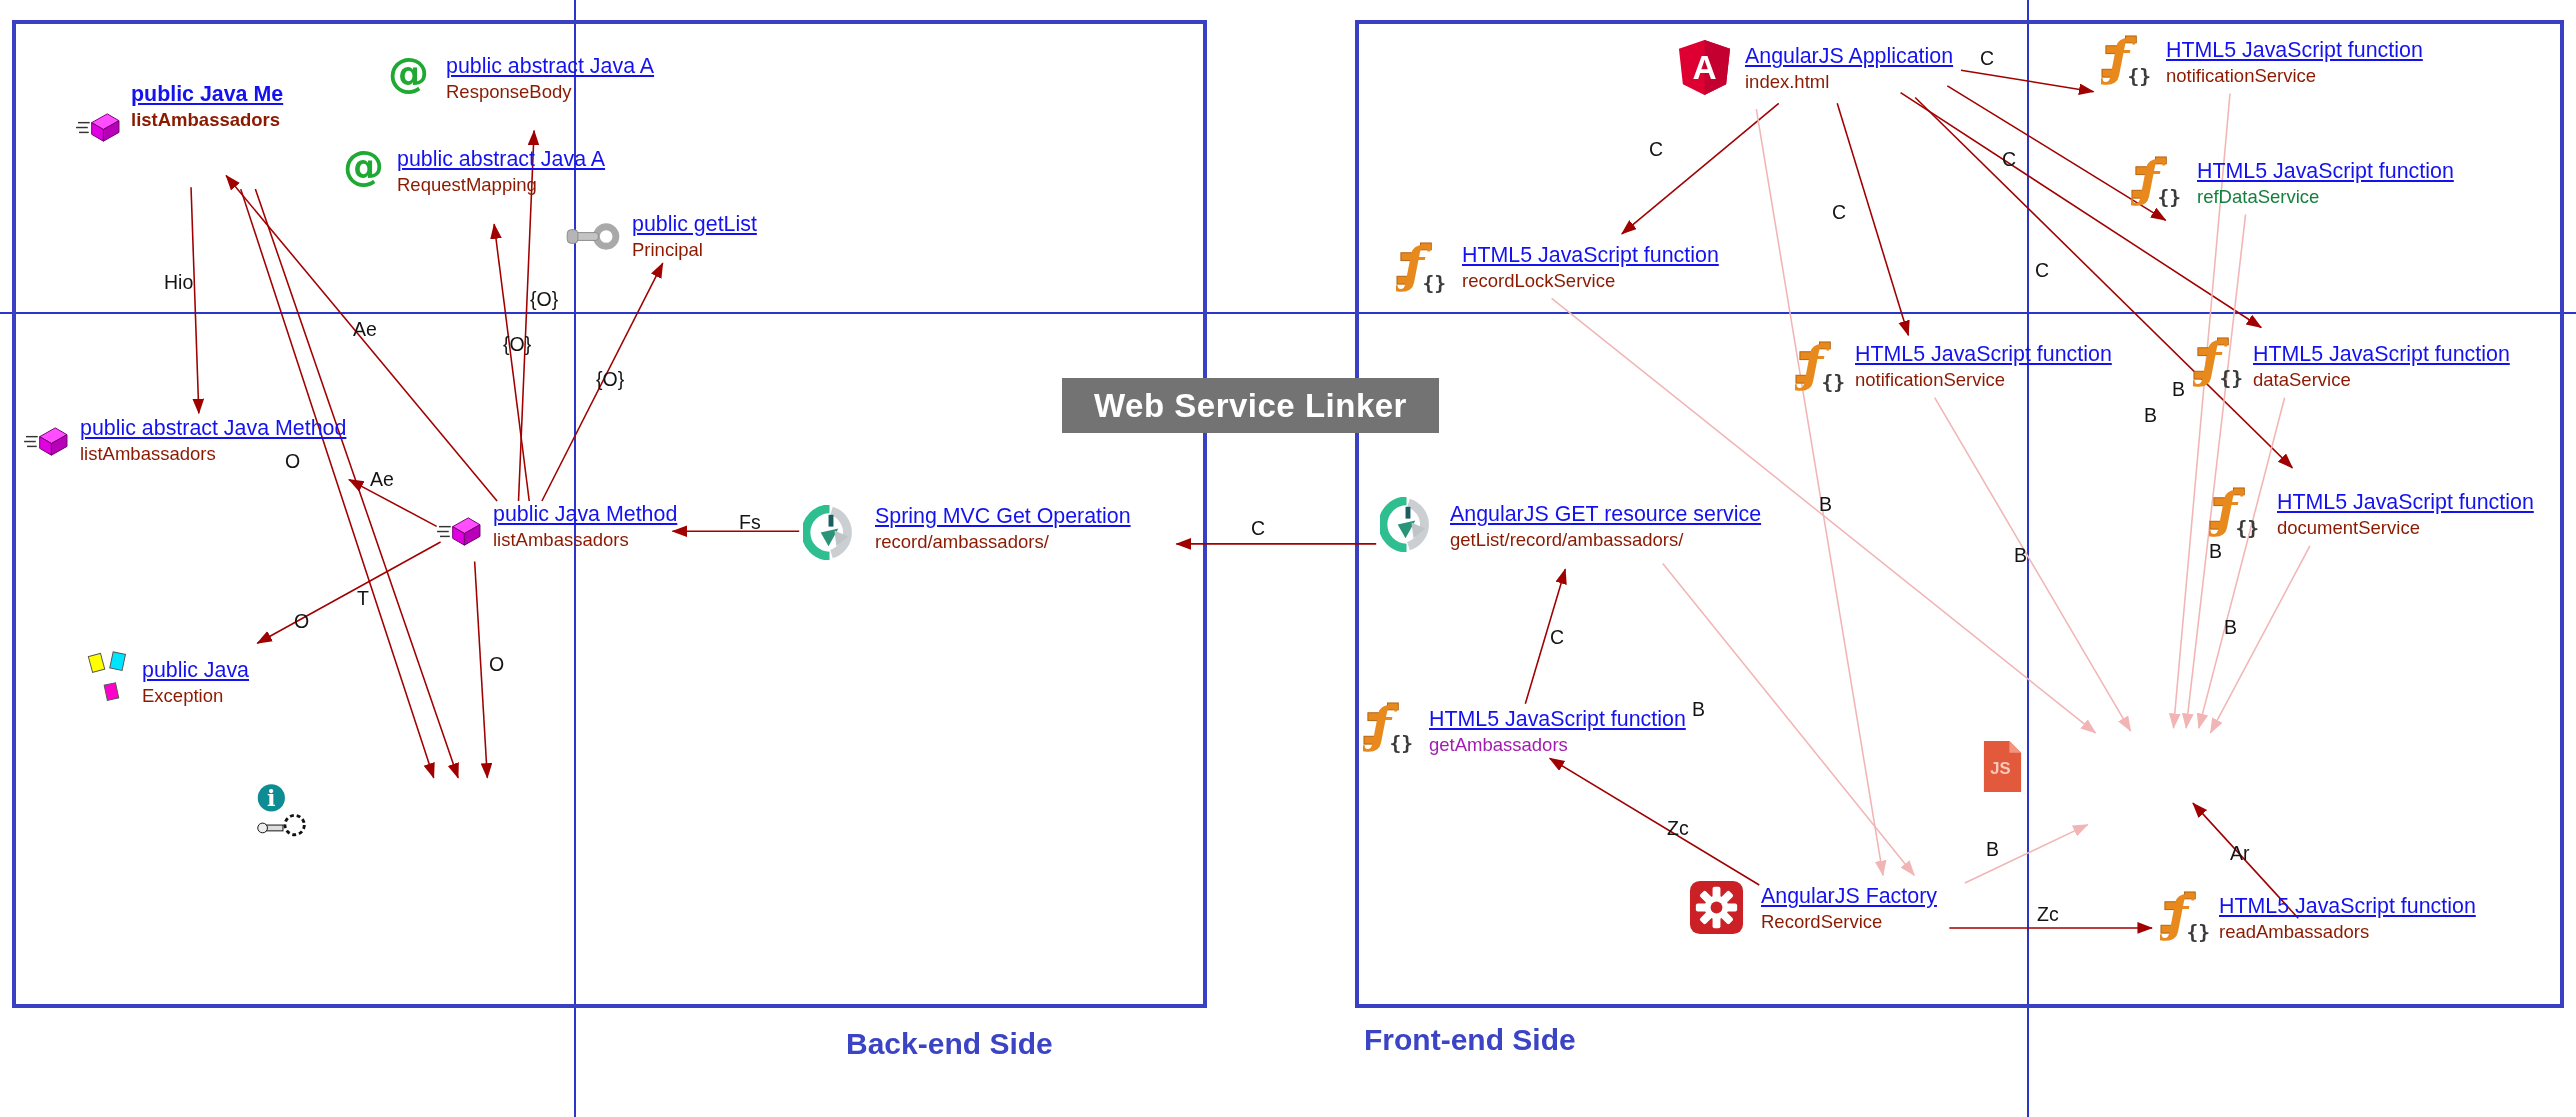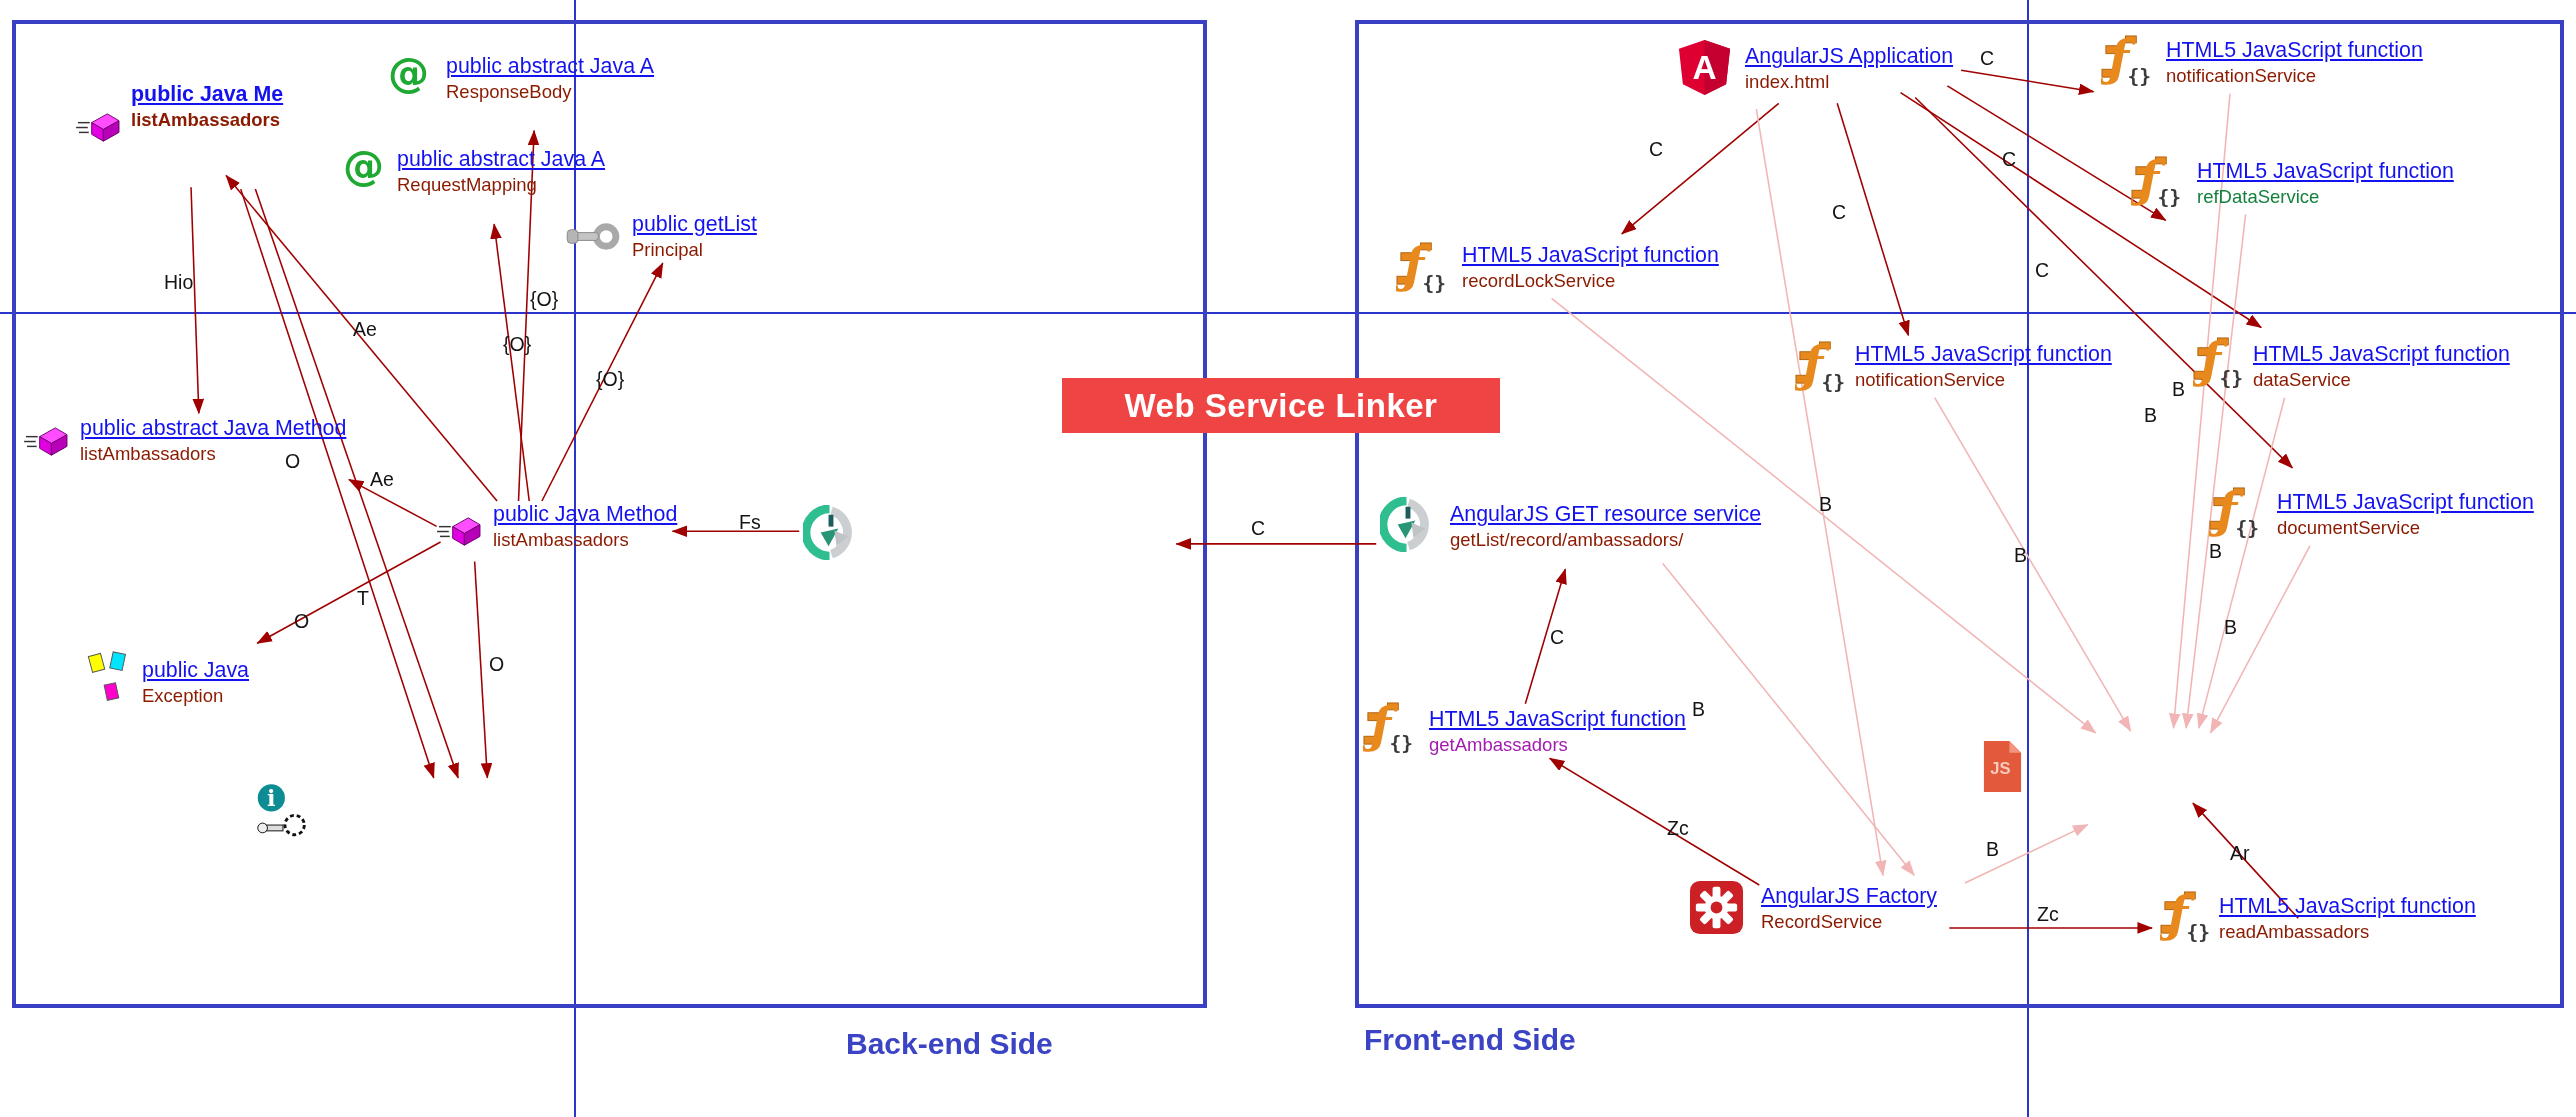--- a/index.html
+++ b/index.html
@@ -21,21 +21,21 @@
   .banner{
     position:absolute;z-index:5;display:flex;align-items:center;justify-content:center;
     font-size:33px;font-weight:bold;color:#fff;letter-spacing:0.5px;
   }
   .region-label{position:absolute;z-index:5;font-size:30px;font-weight:bold;color:#3A44C4;white-space:nowrap;}
 </style>
 </head>
 <body>
 
 <div id="canvas">
-  <div class="banner" id="banner" style="left: 1062px; top: 378px; width: 438px; height: 55px; background: #ef4444; color: rgb(255, 255, 255);">Web Service Linker</div>
+  <div class="banner" id="banner" style="left: 1062px; top: 378px; width: 377px; height: 55px; background: #737373; color: rgb(255, 255, 255);">Web Service Linker</div>
 <div class="gridline v" style="background: rgb(43, 52, 203); left: 574px;"></div>
     <div class="gridline v" style="background: rgb(43, 52, 203); left: 2027px;"></div>
     <div class="gridline h" style="background: rgb(43, 52, 203); top: 312px;"></div>
     <div class="region-box" style="border-color: rgb(58, 64, 196); left: 11.7px; top: 19.5px; width: 1195px; height: 988px;"></div>
     <div class="region-label" style="color: rgb(58, 68, 196); left: 846px; top: 1027px;">Back-end Side</div>
     <div class="region-box" style="border-color: rgb(58, 64, 196); left: 1355px; top: 19.5px; width: 1209px; height: 988px;"></div>
     <div class="region-label" style="color: rgb(58, 68, 196); left: 1364px; top: 1023px;">Front-end Side</div>
     <svg width="2576" height="1118" id="edge-layer" viewBox="0 0 2643 1147">
       <defs>
         <marker id="ah-dark" markerWidth="18" markerHeight="14" refX="15" refY="6" orient="auto" markerUnits="userSpaceOnUse">
@@ -187,20 +187,24 @@
         <rect x="12" y="44" width="22" height="6" fill="#ddd" stroke="#111"></rect>
         <circle cx="13" cy="47" r="5" fill="#eee" stroke="#111"></circle>
       </svg></div>
     <div class="node-icon" style="left: 803px; top: 505px;"><svg width="55" height="55" viewBox="0 0 56 56">
         <path d="M27 4 A24 24 0 0 0 27 52" fill="none" stroke="#2FBE90" stroke-width="9"></path>
         <path d="M29 6 A23 23 0 0 1 29 50" fill="none" stroke="#CBCFD2" stroke-width="9"></path>
         <polygon points="18,28 36,24 26,42" fill="#2A9478"></polygon>
         <polygon points="32,26 46,32 34,42" fill="#C0C4C7"></polygon>
         <rect x="26" y="10" width="5" height="12" fill="#1B5E60"></rect>
       </svg></div>
+    <div class="node-text" style="left: 875px; top: 503px;">
+      <div class="node-title" style="color: rgb(20, 18, 238);">Spring MVC Get Operation</div>
+      <div class="node-sub" style="color: rgb(139, 26, 0);">record/ambassadors/</div>
+    </div>
     <div class="node-icon" style="left: 1676px; top: 39px;"><svg width="57" height="57" viewBox="0 0 58 58">
         <polygon points="29,1 55,10 51,46 29,57 7,46 3,10" fill="#DD0031"></polygon>
         <polygon points="29,1 29,57 51,46 55,10" fill="#C3002F"></polygon>
         <text x="29" y="41" text-anchor="middle" font-size="34" font-weight="bold" fill="#fff" font-family="Liberation Sans">A</text>
       </svg></div>
     <div class="node-text" style="left: 1745px; top: 43px;">
       <div class="node-title" style="color: rgb(20, 18, 238);">AngularJS Application</div>
       <div class="node-sub" style="color: rgb(139, 26, 0);">index.html</div>
     </div>
     <div class="node-icon" style="left: 2101px; top: 31px;"><svg width="49" height="55" viewBox="0 0 50 56">

